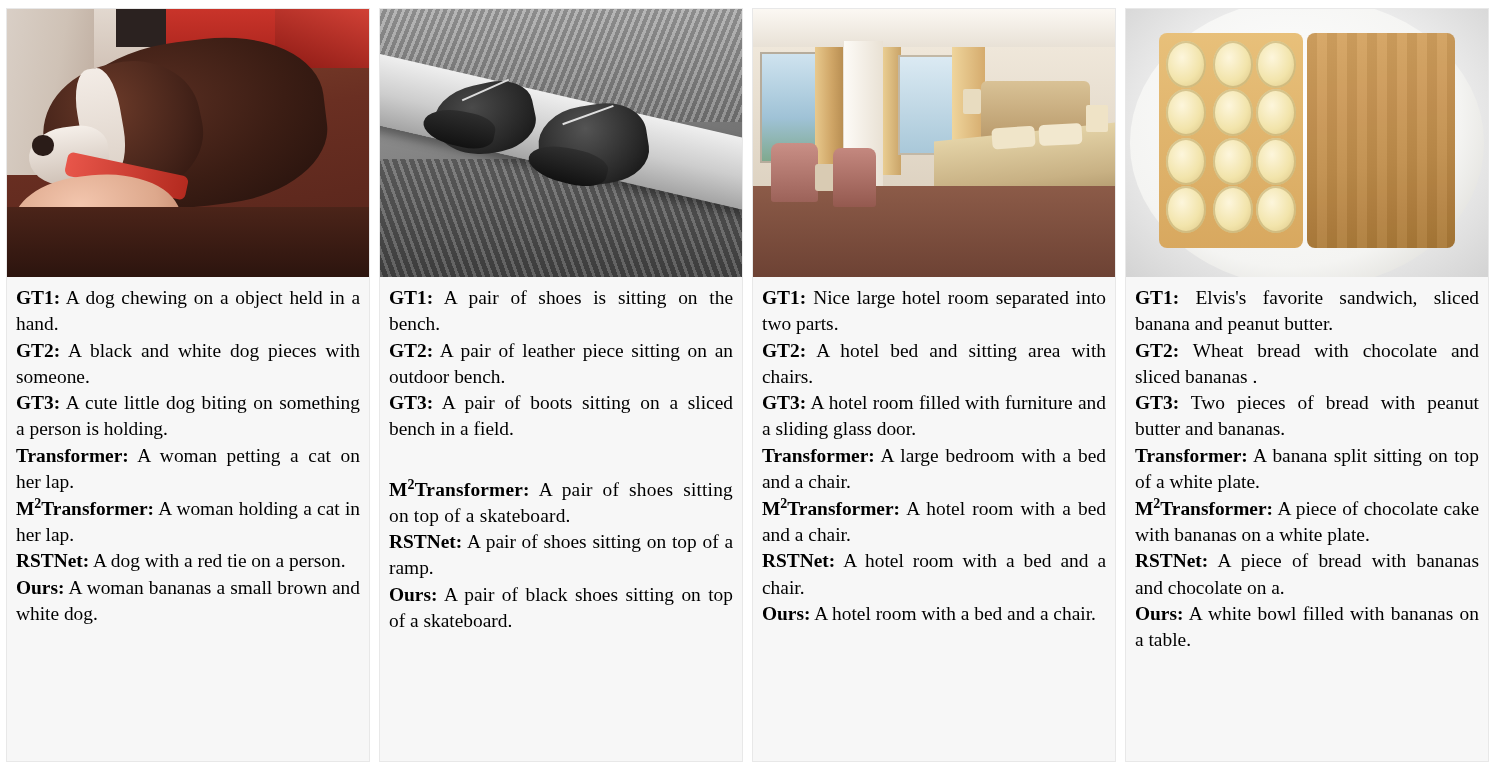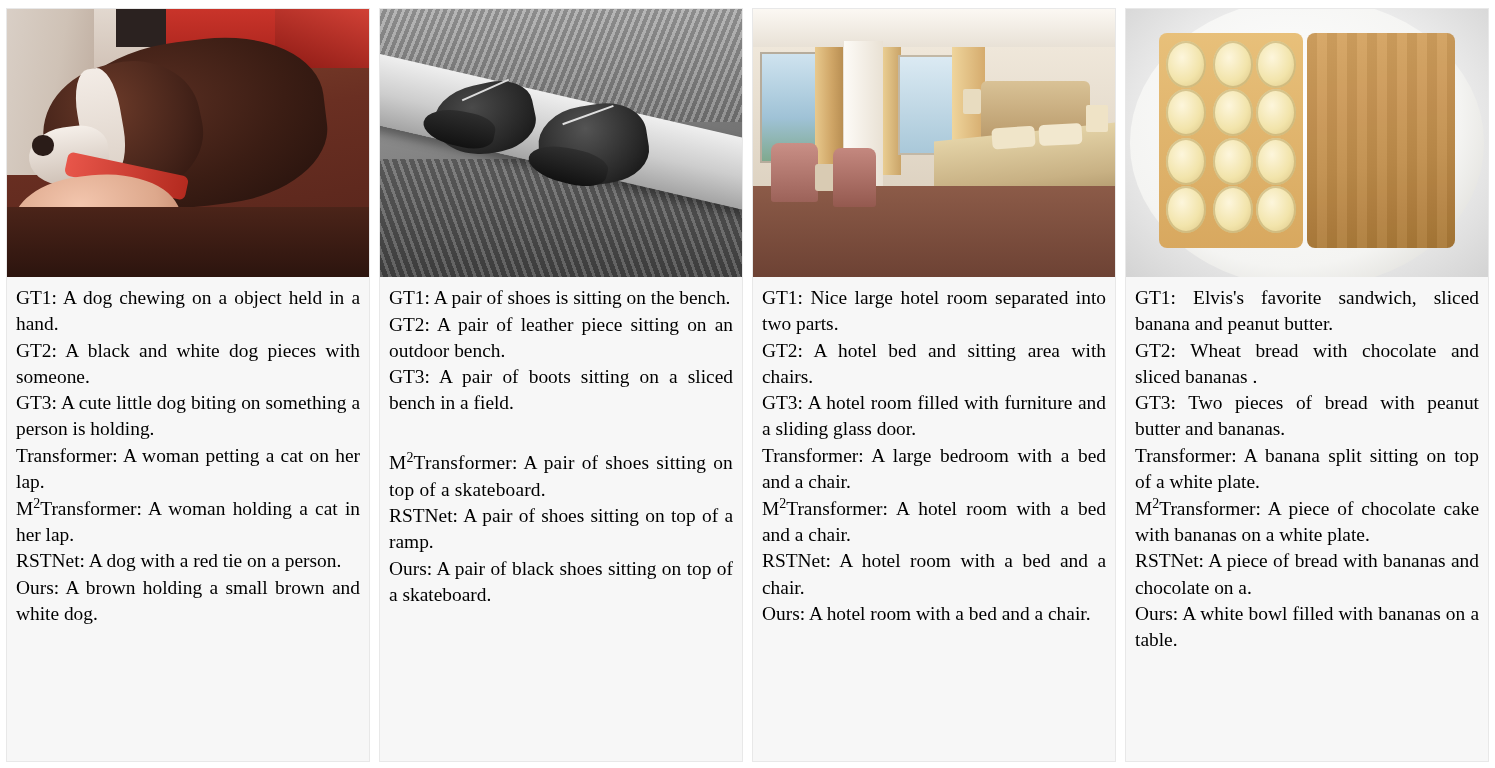--- a/index.html
+++ b/index.html
@@ -42,21 +42,21 @@
     line-height: 1.345;
     color: #000000;
     text-align: justify;
     text-justify: inter-word;
     hyphens: none;
   }
   .caption-line {
     margin: 0 0 0.5px 0;
   }
   .lbl {
-    font-weight: normal;
+    font-weight: bold;
   }
   .lbl sup {
     font-size: 0.72em;
     vertical-align: super;
     line-height: 0;
   }
   .txt { }
   
   .wide { letter-spacing: 0.01em; margin-top: 34px; }
 
@@ -320,21 +320,21 @@
         <div class="hand"></div>
         <div class="lapDark"></div>
     </div>
     <div class="captions">
       <p class="caption-line"><span class="lbl">GT1:</span> <span class="txt">A dog chewing on a object held in a hand.</span></p>
       <p class="caption-line"><span class="lbl">GT2:</span> <span class="txt">A black and white dog pieces with someone.</span></p>
       <p class="caption-line"><span class="lbl">GT3:</span> <span class="txt">A cute little dog biting on something a person is holding.</span></p>
       <p class="caption-line"><span class="lbl">Transformer:</span> <span class="txt">A woman petting a cat on her lap.</span></p>
       <p class="caption-line"><span class="lbl">M<sup>2</sup>Transformer:</span> <span class="txt">A woman holding a cat in her lap.</span></p>
       <p class="caption-line"><span class="lbl">RSTNet:</span> <span class="txt">A dog with a red tie on a person.</span></p>
-      <p class="caption-line"><span class="lbl">Ours:</span> <span class="txt">A brown holding a small brown and white dog.</span></p>
+      <p class="caption-line"><span class="lbl">Ours:</span> <span class="txt">A woman bananas a small brown and white dog.</span></p>
     </div>
   </div>
 
   <div class="column">
     <div class="photo p2">
       <div class="grassTop"></div>
         <div class="grassBot"></div>
       <div class="plank"></div>
       <div class="shoeA"></div>
         <div class="shoeAtoe"></div>

